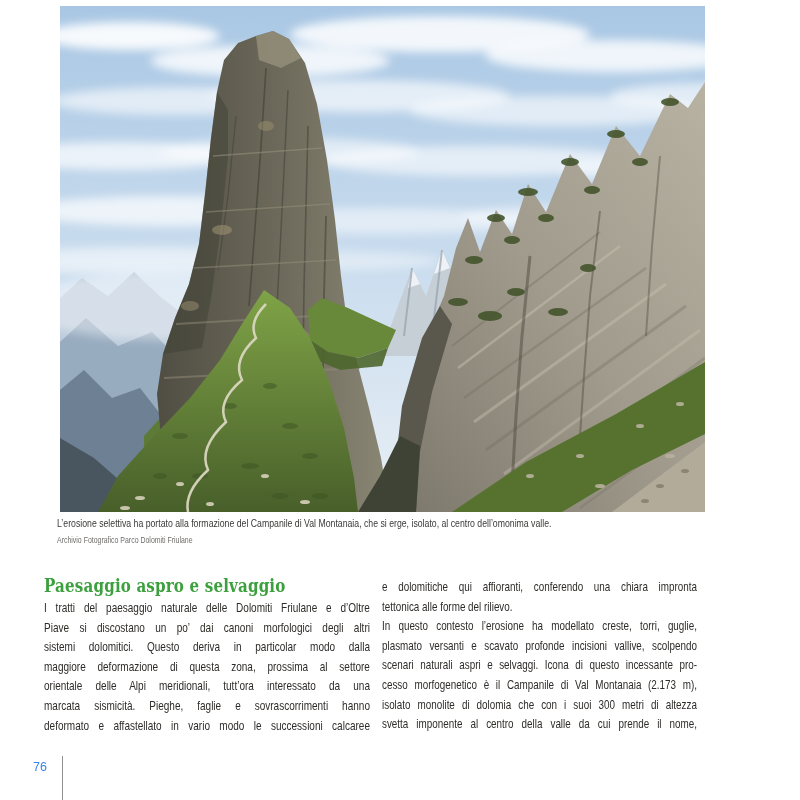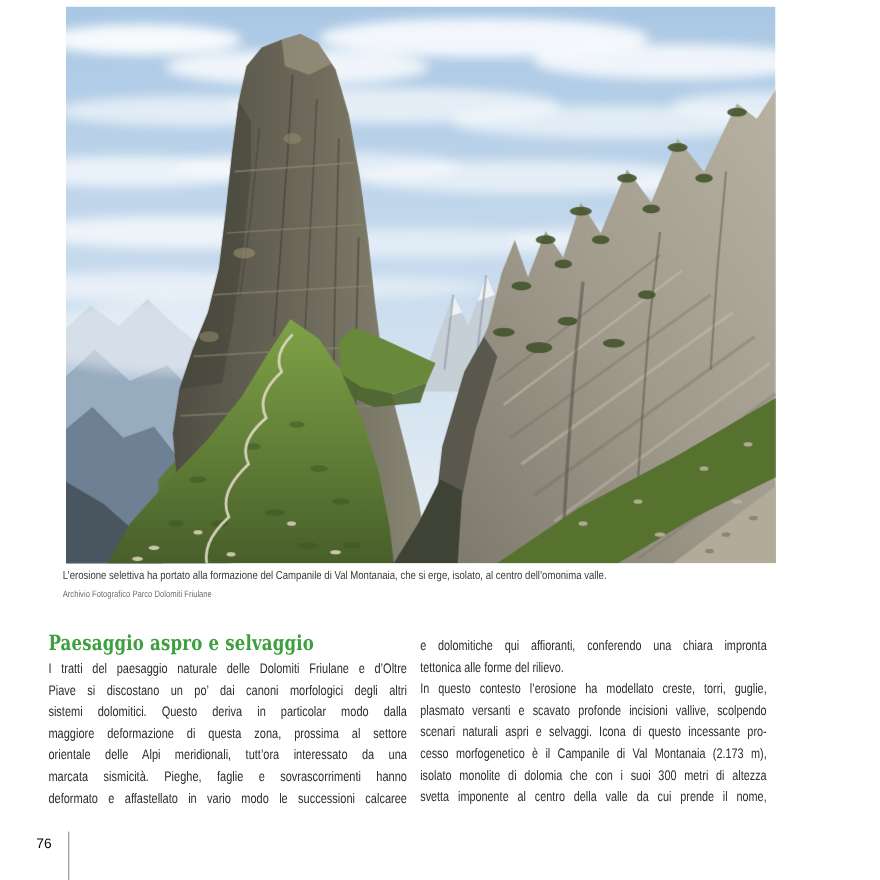--- a/index.html
+++ b/index.html
@@ -16,21 +16,21 @@
   .columns { position:absolute; left:44px; top:575px; width:660px; height:175px; }
   .col-left  { position:absolute; left:0; top:0; width:410px; transform:scaleX(.795); transform-origin:0 0; }
   .col-right { position:absolute; left:338px; top:3px; width:402px; transform:scaleX(.7835); transform-origin:0 0; }
 
   h2.heading { margin:0 0 3px 0; font-family:"DejaVu Serif","Liberation Serif",serif; font-weight:bold;
                font-size:19px; line-height:21px; color:#3da03e; letter-spacing:.2px; }
   .jline { font-size:12.6px; line-height:19.6px; color:#2e2c29;
            text-align:justify; text-align-last:justify; white-space:nowrap; }
   .jline.short { text-align-last:left; }
 
-  .pagenum { position:absolute; left:33px; top:760px; font-size:12.5px; color:#000000; }
+  .pagenum { position:absolute; left:33px; top:760px; font-size:12.5px; color:#3b82f6; }
   .footer-rule { position:absolute; left:62px; top:756px; width:1px; height:44px; background:#8f8f8f; }
 </style>
 </head>
 <body>
 
 <div class="page">
 
   <figure class="photo">
     <svg width="645" height="506" viewBox="0 0 645 506" preserveAspectRatio="none" xmlns="http://www.w3.org/2000/svg">
       <defs>

